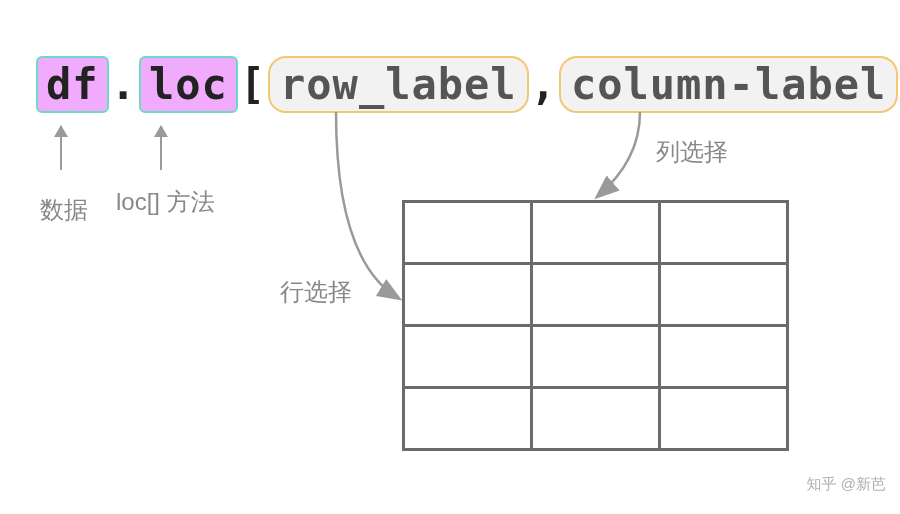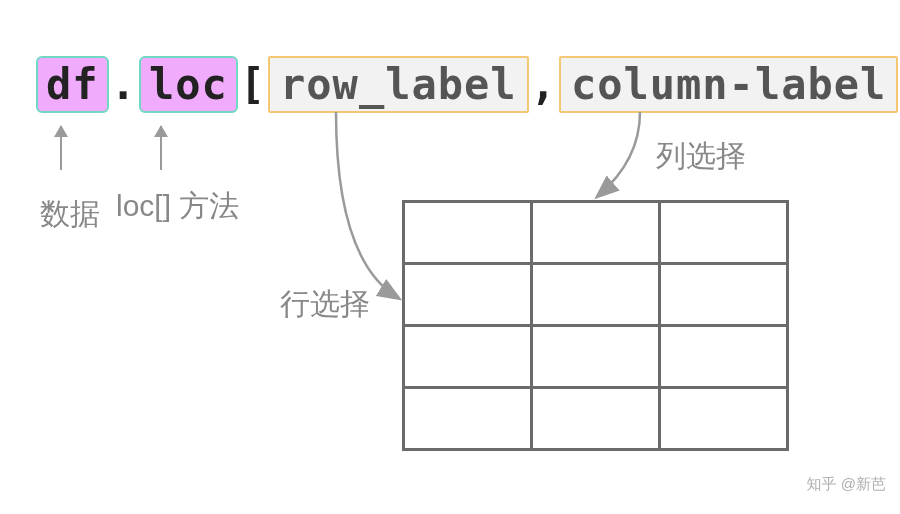--- a/index.html
+++ b/index.html
@@ -30,21 +30,21 @@
       vertical-align: middle;
     }
     .box-teal {
       border: 2px solid #6fd9c4;
       border-radius: 6px;
       padding: 2px 8px;
       background: #f0abfc;
     }
     .box-orange {
       border: 2px solid #f5c773;
-      border-radius: 2px;
+      border-radius: 18px;
       padding: 2px 10px;
       background: #f2f2f2;
       color: #555;
       font-weight: 600;
     }
     .dot, .bracket, .comma {
       color: #222;
       font-weight: bold;
       padding: 0 2px;
     }
@@ -58,21 +58,21 @@
       position: absolute;
       top: -1px;
       left: -6px;
       border-left: 7px solid transparent;
       border-right: 7px solid transparent;
       border-bottom: 12px solid #9a9a9a;
     }
     .label-text {
       position: absolute;
       font-family: "PingFang SC", "Microsoft YaHei", sans-serif;
-      font-size: 30px;
+      font-size: 24px;
       color: #888;
       font-weight: 500;
     }
     .table-grid {
       position: absolute;
       top: 200px;
       left: 402px;
       border-collapse: collapse;
     }
     .table-grid td {
@@ -106,21 +106,21 @@
 </div>
 
 <div class="arrow-up" style="top:126px; left:60px; height:44px;"></div>
 <div class="arrow-up" style="top:126px; left:160px; height:44px;"></div>
 
 <div class="label-text" style="top:186px; left:40px;margin-top:8px;">数据</div>
 <div class="label-text" style="top:186px; left:116px;text-align:right;">loc[] 方法</div>
 
 <div class="label-text" style="top:136px; left:656px;">列选择</div>
 
-<div class="label-text" style="top:284px; left:280px;">行选择</div>
+<div class="label-text" style="top:276px; left:280px;">行选择</div>
 
 <svg class="connector">
   <defs>
     <marker id="arrowhead" markerWidth="10" markerHeight="8" refX="8" refY="4" orient="auto">
       <polygon points="0 0, 10 4, 0 8" fill="#9a9a9a"></polygon>
     </marker>
   </defs>
 
   <path d="M 336 112 Q 336 260 398 298" stroke="#9a9a9a" stroke-width="2.5" fill="none" marker-end="url(#arrowhead)"></path>
 

